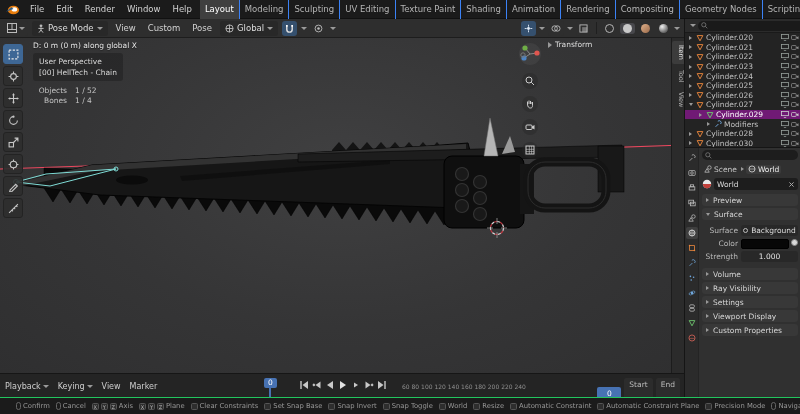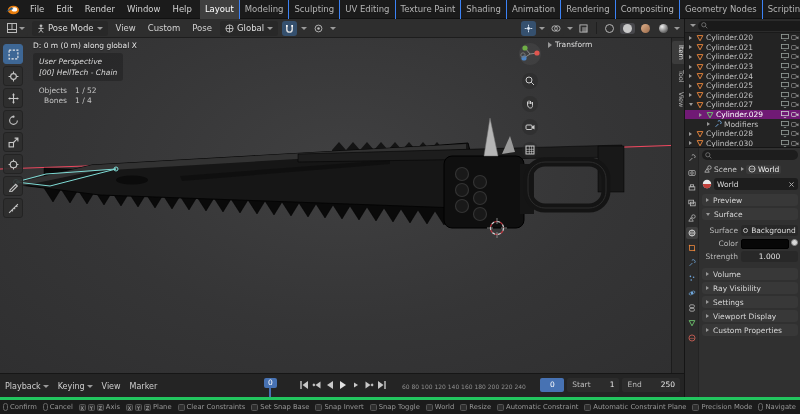--- a/index.html
+++ b/index.html
@@ -34,21 +34,21 @@
 
   
   #viewport{position:absolute;left:0;top:38px;width:684px;height:335px;background:radial-gradient(ellipse at 50% 38%,#404041 0%,#353536 55%,#2f2f30 100%);overflow:hidden;}
   #scene{position:absolute;left:0;top:0;}
   #vp-toolbar{position:absolute;left:3px;top:6px;display:flex;flex-direction:column;gap:2px;}
   .tool-btn{width:20px;height:20px;background:#2e2e2eE6;border-radius:3px;display:flex;align-items:center;justify-content:center;border:1px solid #232323;}
   .tool-btn.active{background:#3e6795;border-color:#3e6795;}
   #vp-overlay{position:absolute;left:33px;top:3px;font-size:7.5px;color:#d8d8d8;}
   #drag-info{color:#e8e8e8;margin-bottom:3px;text-shadow:0 1px 1px #0008;}
   #view-box{background:rgba(20,20,20,.35);border-radius:3px;padding:3px 6px;display:inline-block;margin-bottom:5px;}
-  #view-box div{line-height:11px;font-style:italic;}
+  #view-box div{line-height:11px;}
   .stat-row{display:flex;gap:8px;color:#c4c4c4;line-height:10px;}
   .stat-row .sl{width:34px;text-align:right;}
   #transform-chip{position:absolute;left:548px;top:2px;display:flex;align-items:center;gap:3px;font-size:7.5px;color:#ddd;}
   .tri-right{width:0;height:0;border-top:3px solid transparent;border-bottom:3px solid transparent;border-left:4px solid #999;display:inline-block;}
   .tri-down{width:0;height:0;border-left:3px solid transparent;border-right:3px solid transparent;border-top:4px solid #999;display:inline-block;}
   #gizmo-col{position:absolute;left:518px;top:4px;display:flex;flex-direction:column;align-items:center;gap:7px;}
   .gz-btn{width:16px;height:16px;border-radius:50%;background:rgba(40,40,40,.45);display:flex;align-items:center;justify-content:center;}
   #nstrip{position:absolute;right:0;top:0;width:13px;height:335px;background:#2b2b2b;border-left:1px solid #1c1c1c;display:flex;flex-direction:column;padding-top:3px;gap:2px;}
   .ntab{writing-mode:vertical-rl;font-size:6.5px;color:#b0b0b0;padding:4px 0;text-align:center;width:13px;border-radius:2px 0 0 2px;}
   .ntab.active{background:#3c3c3c;color:#e8e8e8;}
@@ -98,25 +98,25 @@
   .tl-menus{position:absolute;left:5px;top:0;height:24px;display:flex;align-items:center;gap:9px;color:#cfcfcf;}
   .tl-menus .m{display:flex;align-items:center;gap:2px;}
   .tl-playhead{position:absolute;left:264px;top:4px;display:flex;flex-direction:column;align-items:center;}
   .ph-chip{background:#4772b3;color:#fff;font-size:7.5px;border-radius:2px;padding:0 4px;line-height:10px;}
   .ph-line{width:2px;height:9px;background:#4772b3;}
   .tl-transport{position:absolute;left:298px;top:3px;display:flex;gap:1px;}
   .t-btn{width:12px;height:16px;display:flex;align-items:center;justify-content:center;border-radius:2px;}
   .tl-ruler{position:absolute;left:402px;top:0;width:124px;height:24px;display:flex;justify-content:space-between;align-items:center;color:#8f8f8f;font-size:6px;}
   .tl-fields{position:absolute;right:4px;top:4px;display:flex;gap:3px;align-items:center;}
   .frame-chip{background:#4772b3;color:#fff;border-radius:2px;min-width:24px;text-align:center;font-size:7.5px;line-height:14px;padding:0 3px;}
-  .range-chip{background:#2c2c2c;border-radius:2px;display:flex;gap:19px;font-size:7.5px;line-height:14px;padding:0 5px;color:#bdbdbd;}
+  .range-chip{background:#2c2c2c;border-radius:2px;display:flex;gap:3px;font-size:7.5px;line-height:14px;padding:0 5px;color:#bdbdbd;flex-direction:column;}
   .range-chip b{color:#e8e8e8;font-weight:normal;}
 
   
-  #statusbar{position:absolute;left:0;top:397px;width:800px;height:17px;background:#1b1b1b;border-top:3px solid #22c55e;display:flex;align-items:center;padding:0 3px;gap:6px;font-size:6.8px;color:#979797;white-space:nowrap;overflow:hidden;}
+  #statusbar{position:absolute;left:0;top:397px;width:800px;height:17px;background:#1b1b1b;border-top:1px solid #22c55e;display:flex;align-items:center;padding:0 16px;gap:6px;font-size:6.8px;color:#979797;white-space:nowrap;overflow:hidden;}
   .sb-hint{display:flex;align-items:center;gap:2px;flex:none;}
   .key{width:7px;height:7px;border:1px solid #555;background:#2e2e2e;border-radius:1.5px;font-size:5px;line-height:6px;text-align:center;color:#bbb;display:inline-block;font-style:normal;}
   .mouse{width:5px;height:8px;border:1px solid #666;border-radius:2.5px;display:inline-block;}
 
   svg{display:block;}
 </style>
 </head>
 <body>
 
 <div id="app">

